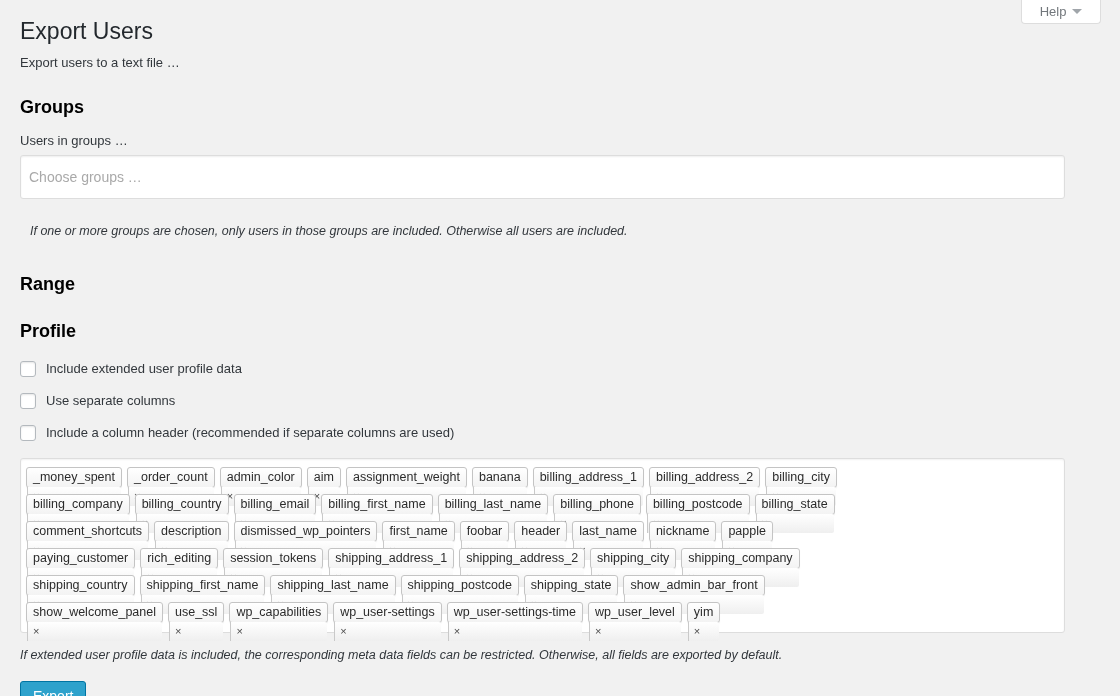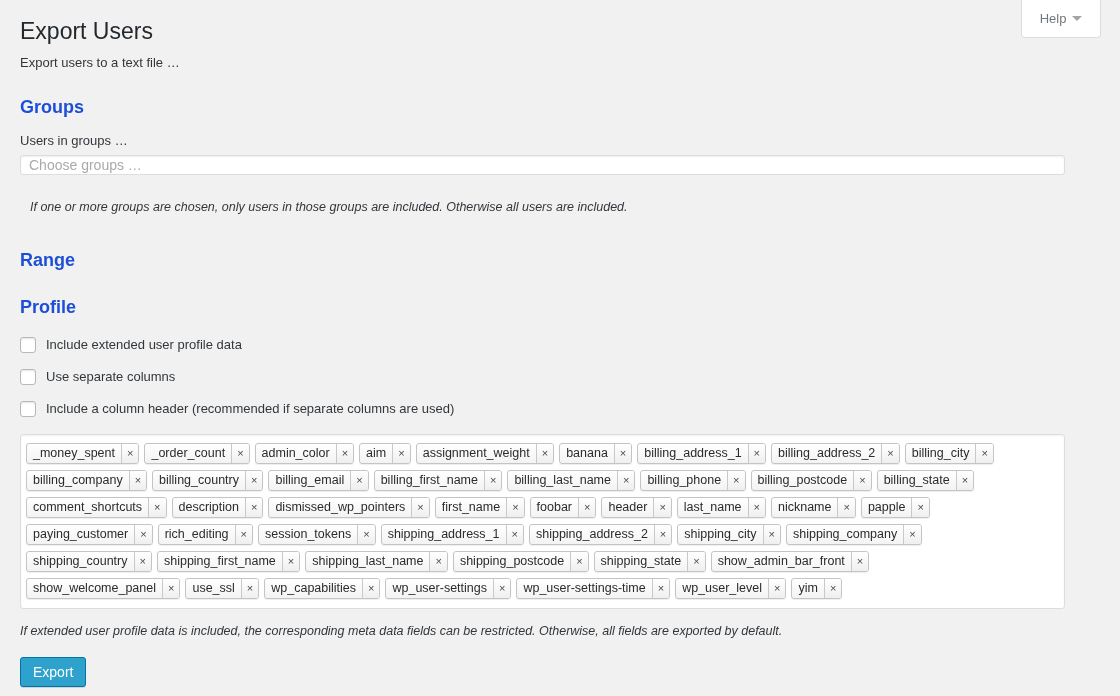--- a/index.html
+++ b/index.html
@@ -9,21 +9,21 @@
     background: #f1f1f1;
     font-family: "Liberation Sans", sans-serif;
     color: #23282d;
     overflow: hidden;
   }
   .wrap { position: relative; width: 1120px; height: 696px; }
 
   
   .help-tab {
     position: absolute; top: -1px; right: 19px;
-    width: 80px; height: 39px;
+    width: 80px; height: 25px;
     background: #fff;
     border: 1px solid #ddd;
     border-top: none;
     border-radius: 0 0 4px 4px;
     display: flex; align-items: center; justify-content: center;
     gap: 6px;
     font-size: 13px; color: #72777c;
     line-height: 1;
   }
   .help-tab .caret {
@@ -44,34 +44,34 @@
     line-height: 29px;
   }
   .subtitle {
     font-size: 13px; color: #32373c;
     margin: 0; padding: 4px 0 0 0;
     line-height: 18px;
   }
 
   h2.section {
     font-size: 18px; font-weight: bold;
-    color: #1d4ed8;
+    color: #000000;
     margin: 0; padding: 23px 0 0 0;
     line-height: 24px;
   }
 
   .field-label {
     font-size: 13px; color: #32373c;
     margin: 0; padding: 13px 0 6px 0;
     line-height: 17px;
   }
 
   .text-input {
     display: block;
-    width: 1045px; height: 20px;
+    width: 1045px; height: 44px;
     background: #fff;
     border: 1px solid #ddd;
     border-radius: 3px;
     box-shadow: inset 0 1px 2px rgba(0,0,0,.07);
     font-size: 14px;
     font-family: "Liberation Sans", sans-serif;
     color: #32373c;
     padding: 0 8px;
     line-height: 30px;
   }
@@ -141,20 +141,21 @@
     height: 21px;
     margin: 3px 5px 3px 0;
     border: 1px solid #c4c4c4;
     border-radius: 3px;
     background: linear-gradient(to bottom, #ffffff 0%, #f3f3f3 100%);
     box-shadow: 0 1px 1px rgba(0,0,0,.07);
     font-size: 12.5px;
     color: #2b2b2b;
     line-height: 19px;
     white-space: nowrap;
+    flex-direction: column;
   }
   .tag .name { padding: 0 6px 0 6px; }
   .tag .rm {
     border-left: 1px solid #c9c9c9;
     padding: 0 5px;
     color: #4a4a4a;
     font-size: 11px;
     display: flex; align-items: center;
     background: linear-gradient(to bottom, #ffffff 0%, #efefef 100%);
     border-radius: 0 2px 2px 0;

